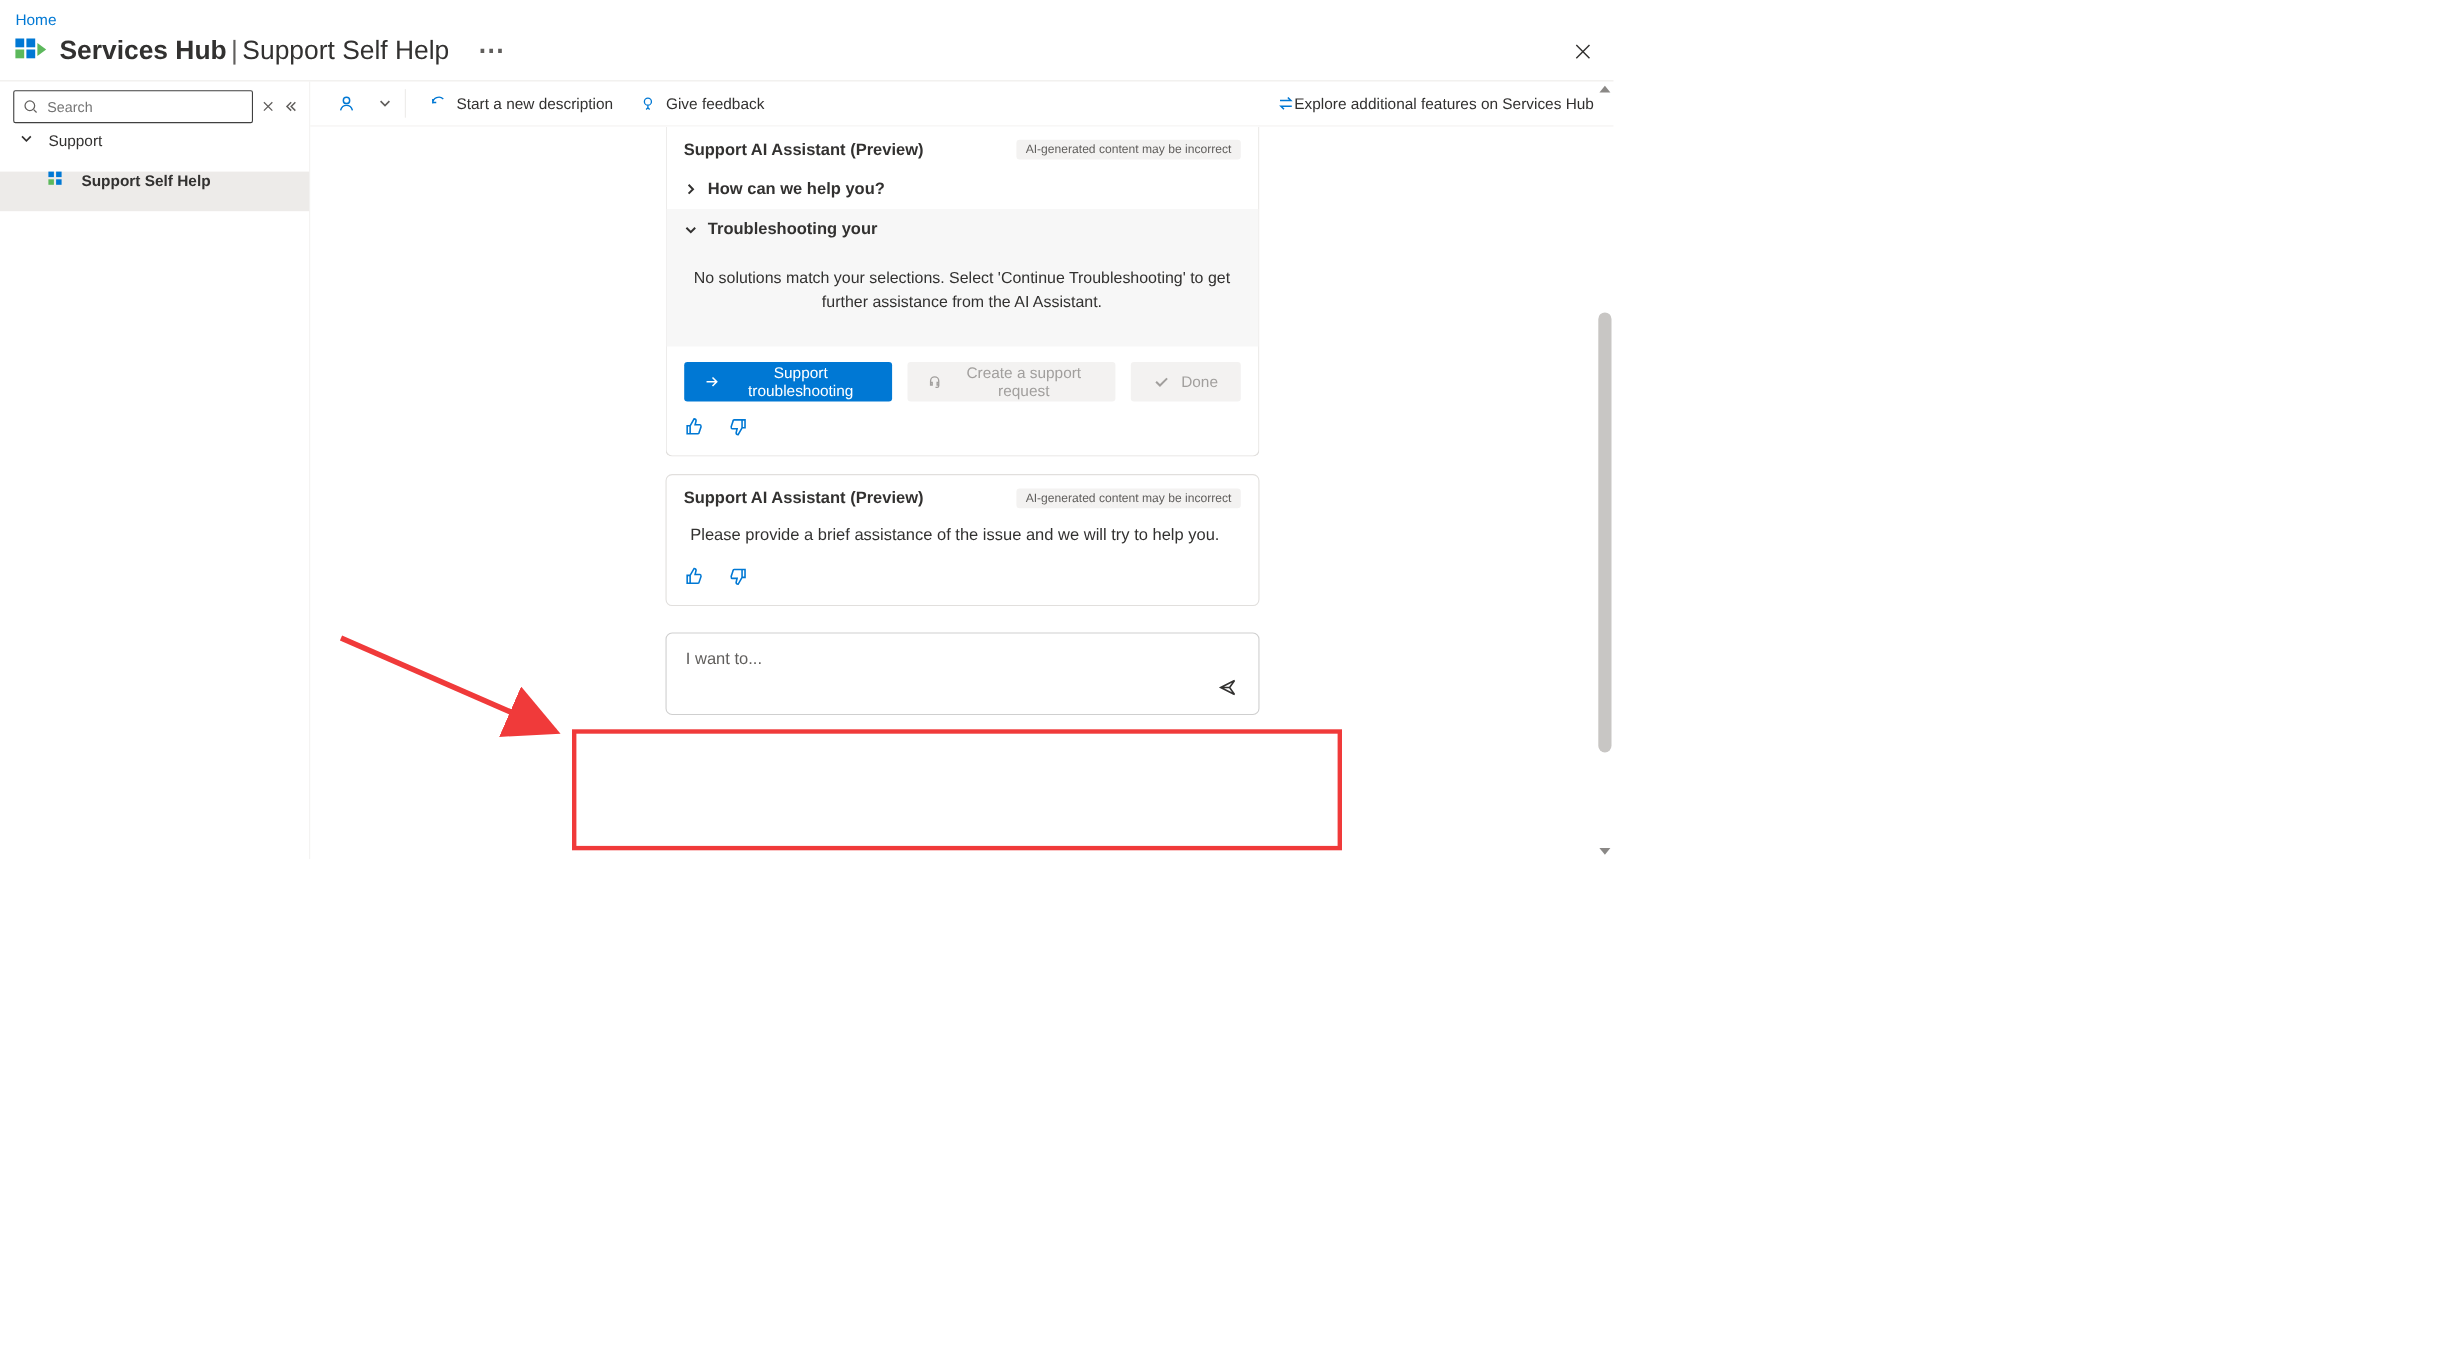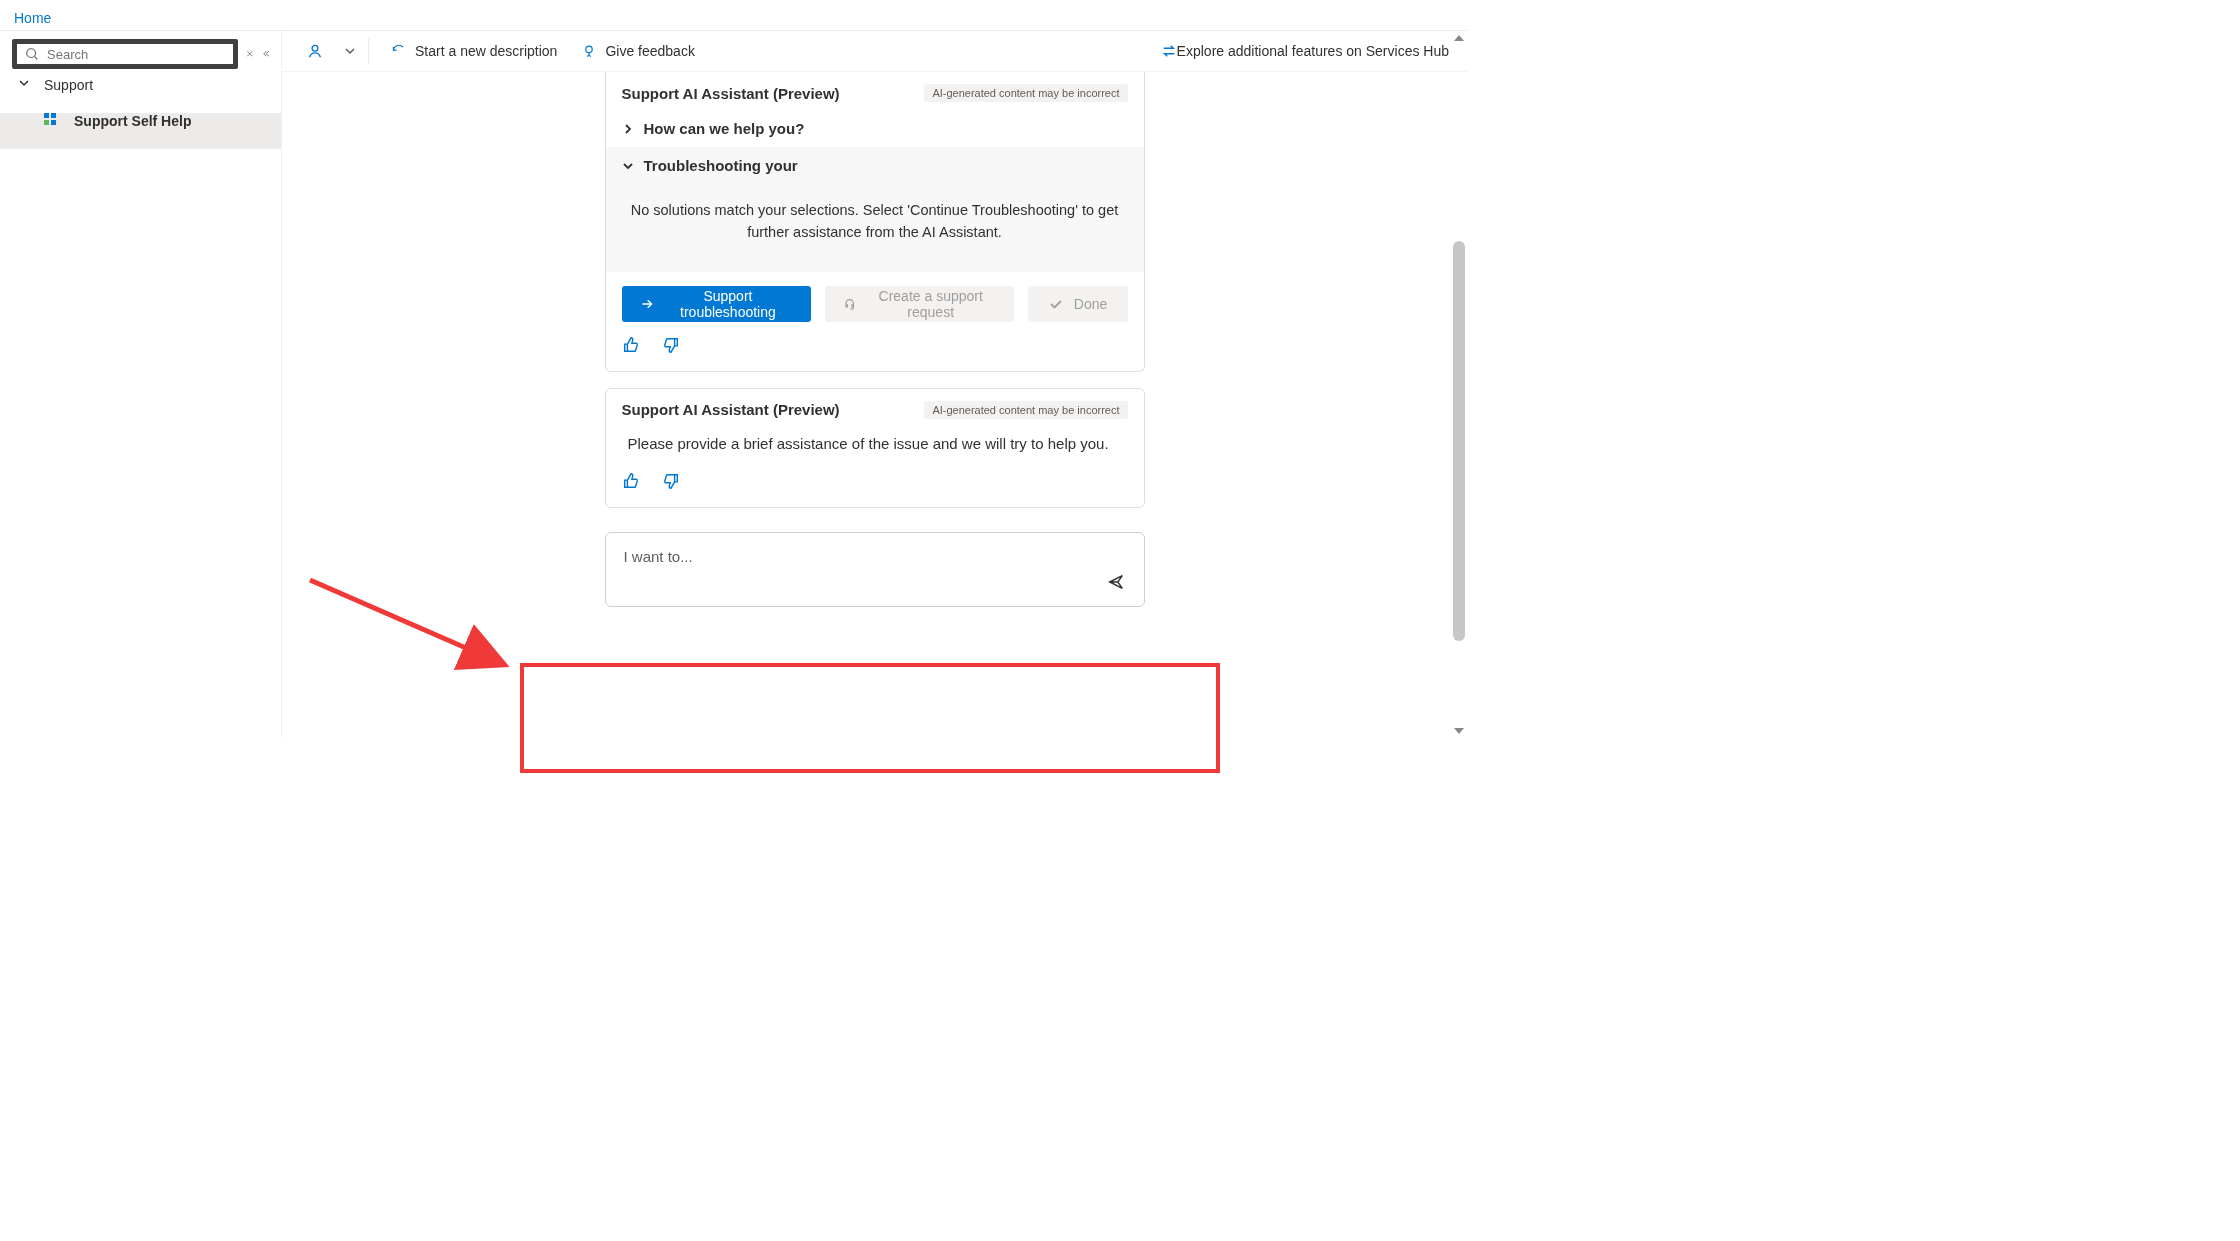--- a/index.html
+++ b/index.html
@@ -29,21 +29,21 @@
   .ellipsis-btn { color:#605e5c; padding: 4px 6px; cursor:pointer; }
   .close-btn { width: 28px; height: 28px; display:flex; align-items:center; justify-content:center; cursor:pointer; color:#323130; }
   .close-btn svg { width:14px; height:14px; }
 
   
   .main { display: flex; border-top: 1px solid #edebe9; height: calc(100% - 80px); }
 
   
   .sidebar { width: 282px; flex-shrink:0; border-right: 1px solid #f3f2f1; }
   .side-top { display:flex; align-items:center; gap:8px; padding: 8px 12px; }
-  .search-box { flex:1; display:flex; align-items:center; border:5px solid #404040; border-radius:2px; height:30px; padding:0 8px; background:#fff; }
+  .search-box { flex:1; display:flex; align-items:center; border:1px solid #404040; border-radius:2px; height:30px; padding:0 8px; background:#fff; }
   .search-box svg { width:14px; height:14px; color:#605e5c; margin-right:6px; }
   .search-box input { border:none; outline:none; font-size:13px; flex:1; color:#605e5c; background:transparent; }
   .icon-btn-sm { width:24px; height:24px; display:flex; align-items:center; justify-content:center; color:#605e5c; cursor:pointer; }
 
   .tree { padding: 0 0; }
   .tree-row { display:flex; align-items:flex-start; height:36px; padding:0 12px 0 18px; gap:14px; cursor:pointer; }
   .tree-row.selected { background:#edebe9; font-weight:600; padding-left: 44px; }
   .tree-row svg { width:12px; height:12px; color:#323130; }
   .mini-logo { width:16px; height:16px; position:relative; }
   .mini-logo span { position:absolute; width:5px; height:5px; background:#0078d4; }
@@ -118,20 +118,40 @@
 
   <div class="breadcrumb">
     <a href="#">Home</a>
     <span class="chev">
       <svg viewBox="0 0 12 12" fill="none" stroke="currentColor" stroke-width="1.5">
           <path d="M4 2l4 4-4 4"></path>
         </svg>
     </span>
   </div>
 
+  <div class="title-row">
+    <div class="title-left">
+      <div class="logo">
+        <span class="s1"></span>
+          <span class="s2"></span>
+          <span class="s3"></span>
+          <span class="s4"></span>
+          <span class="arrow"></span>
+      </div>
+      <div class="page-title">
+        <span>Services Hub</span><span class="bar">|</span><span class="sub">Support Self Help</span>
+        &nbsp;&nbsp;<span class="ellipsis-btn">⋯</span>
+      </div>
+    </div>
+    <div class="close-btn">
+      <svg viewBox="0 0 14 14" stroke="currentColor" stroke-width="1.3" fill="none">
+          <path d="M1 1l12 12M13 1L1 13"></path>
+        </svg>
+    </div>
+  </div>
 
   <div class="main">
 
     <div class="sidebar">
       <div class="side-top">
         <div class="search-box">
           <svg viewBox="0 0 16 16" fill="none" stroke="currentColor" stroke-width="1.3">
               <circle cx="7" cy="7" r="5"></circle>
               <path d="M11 11l3 3"></path>
             </svg>

